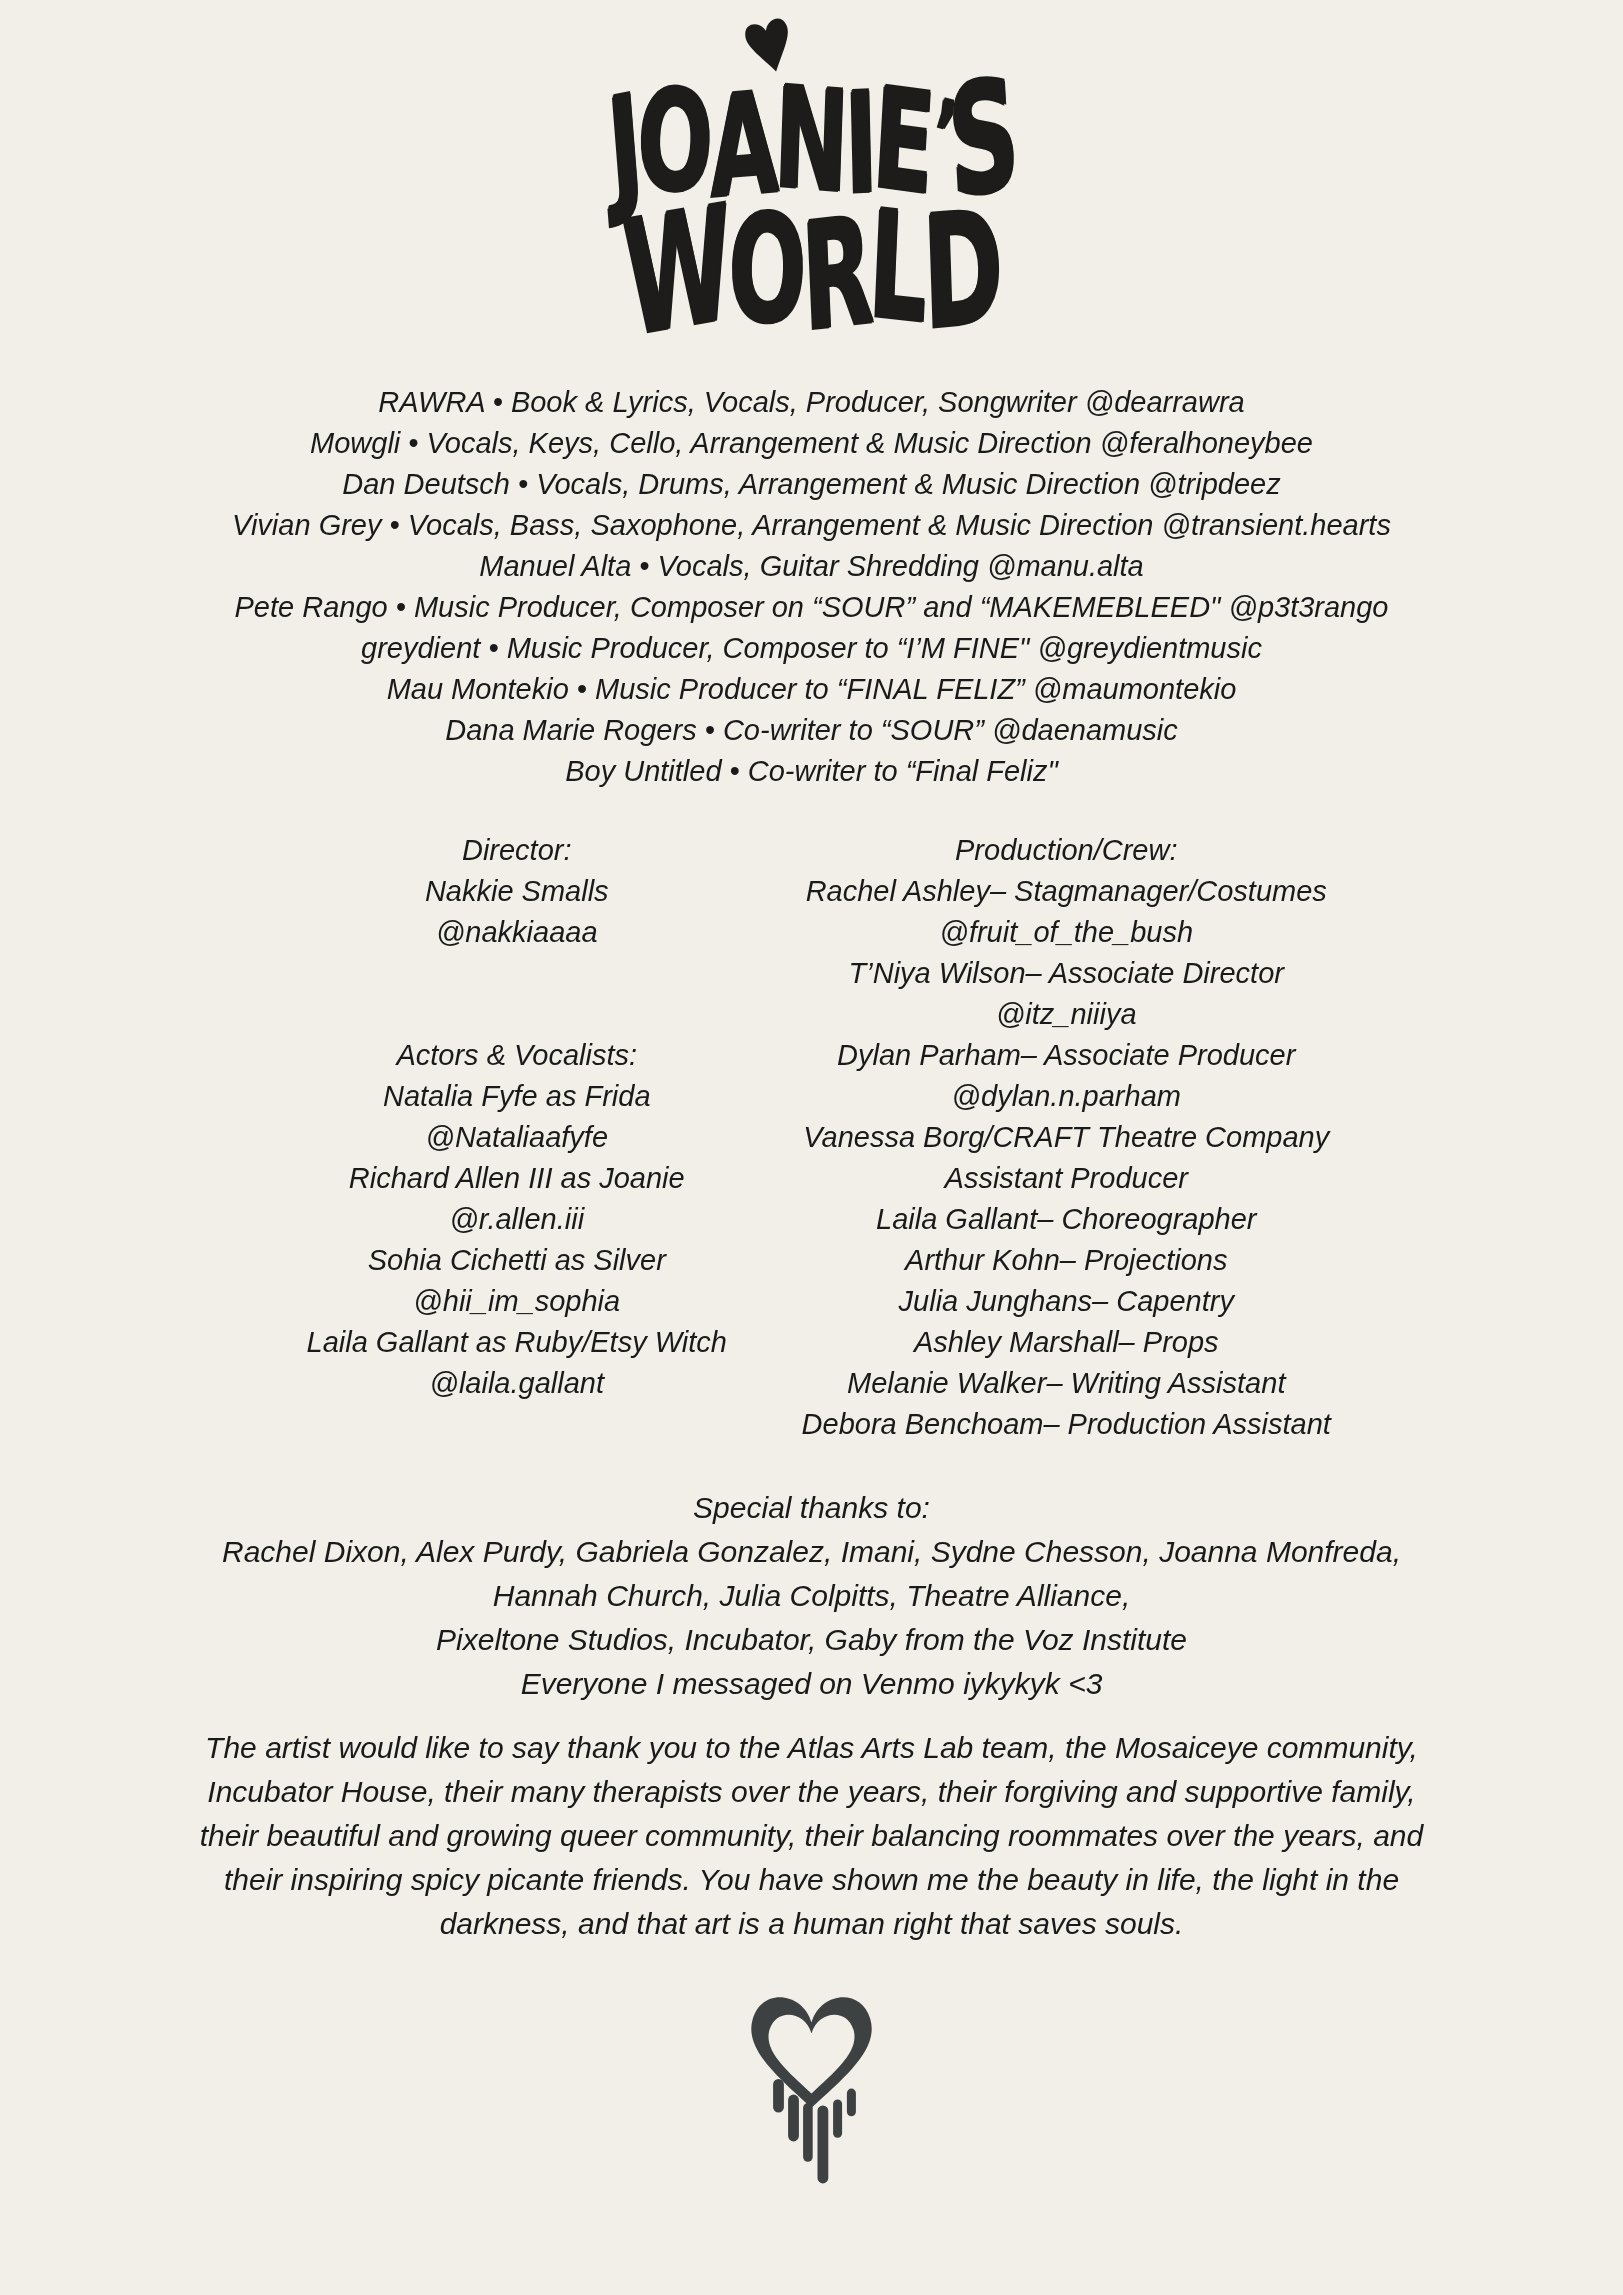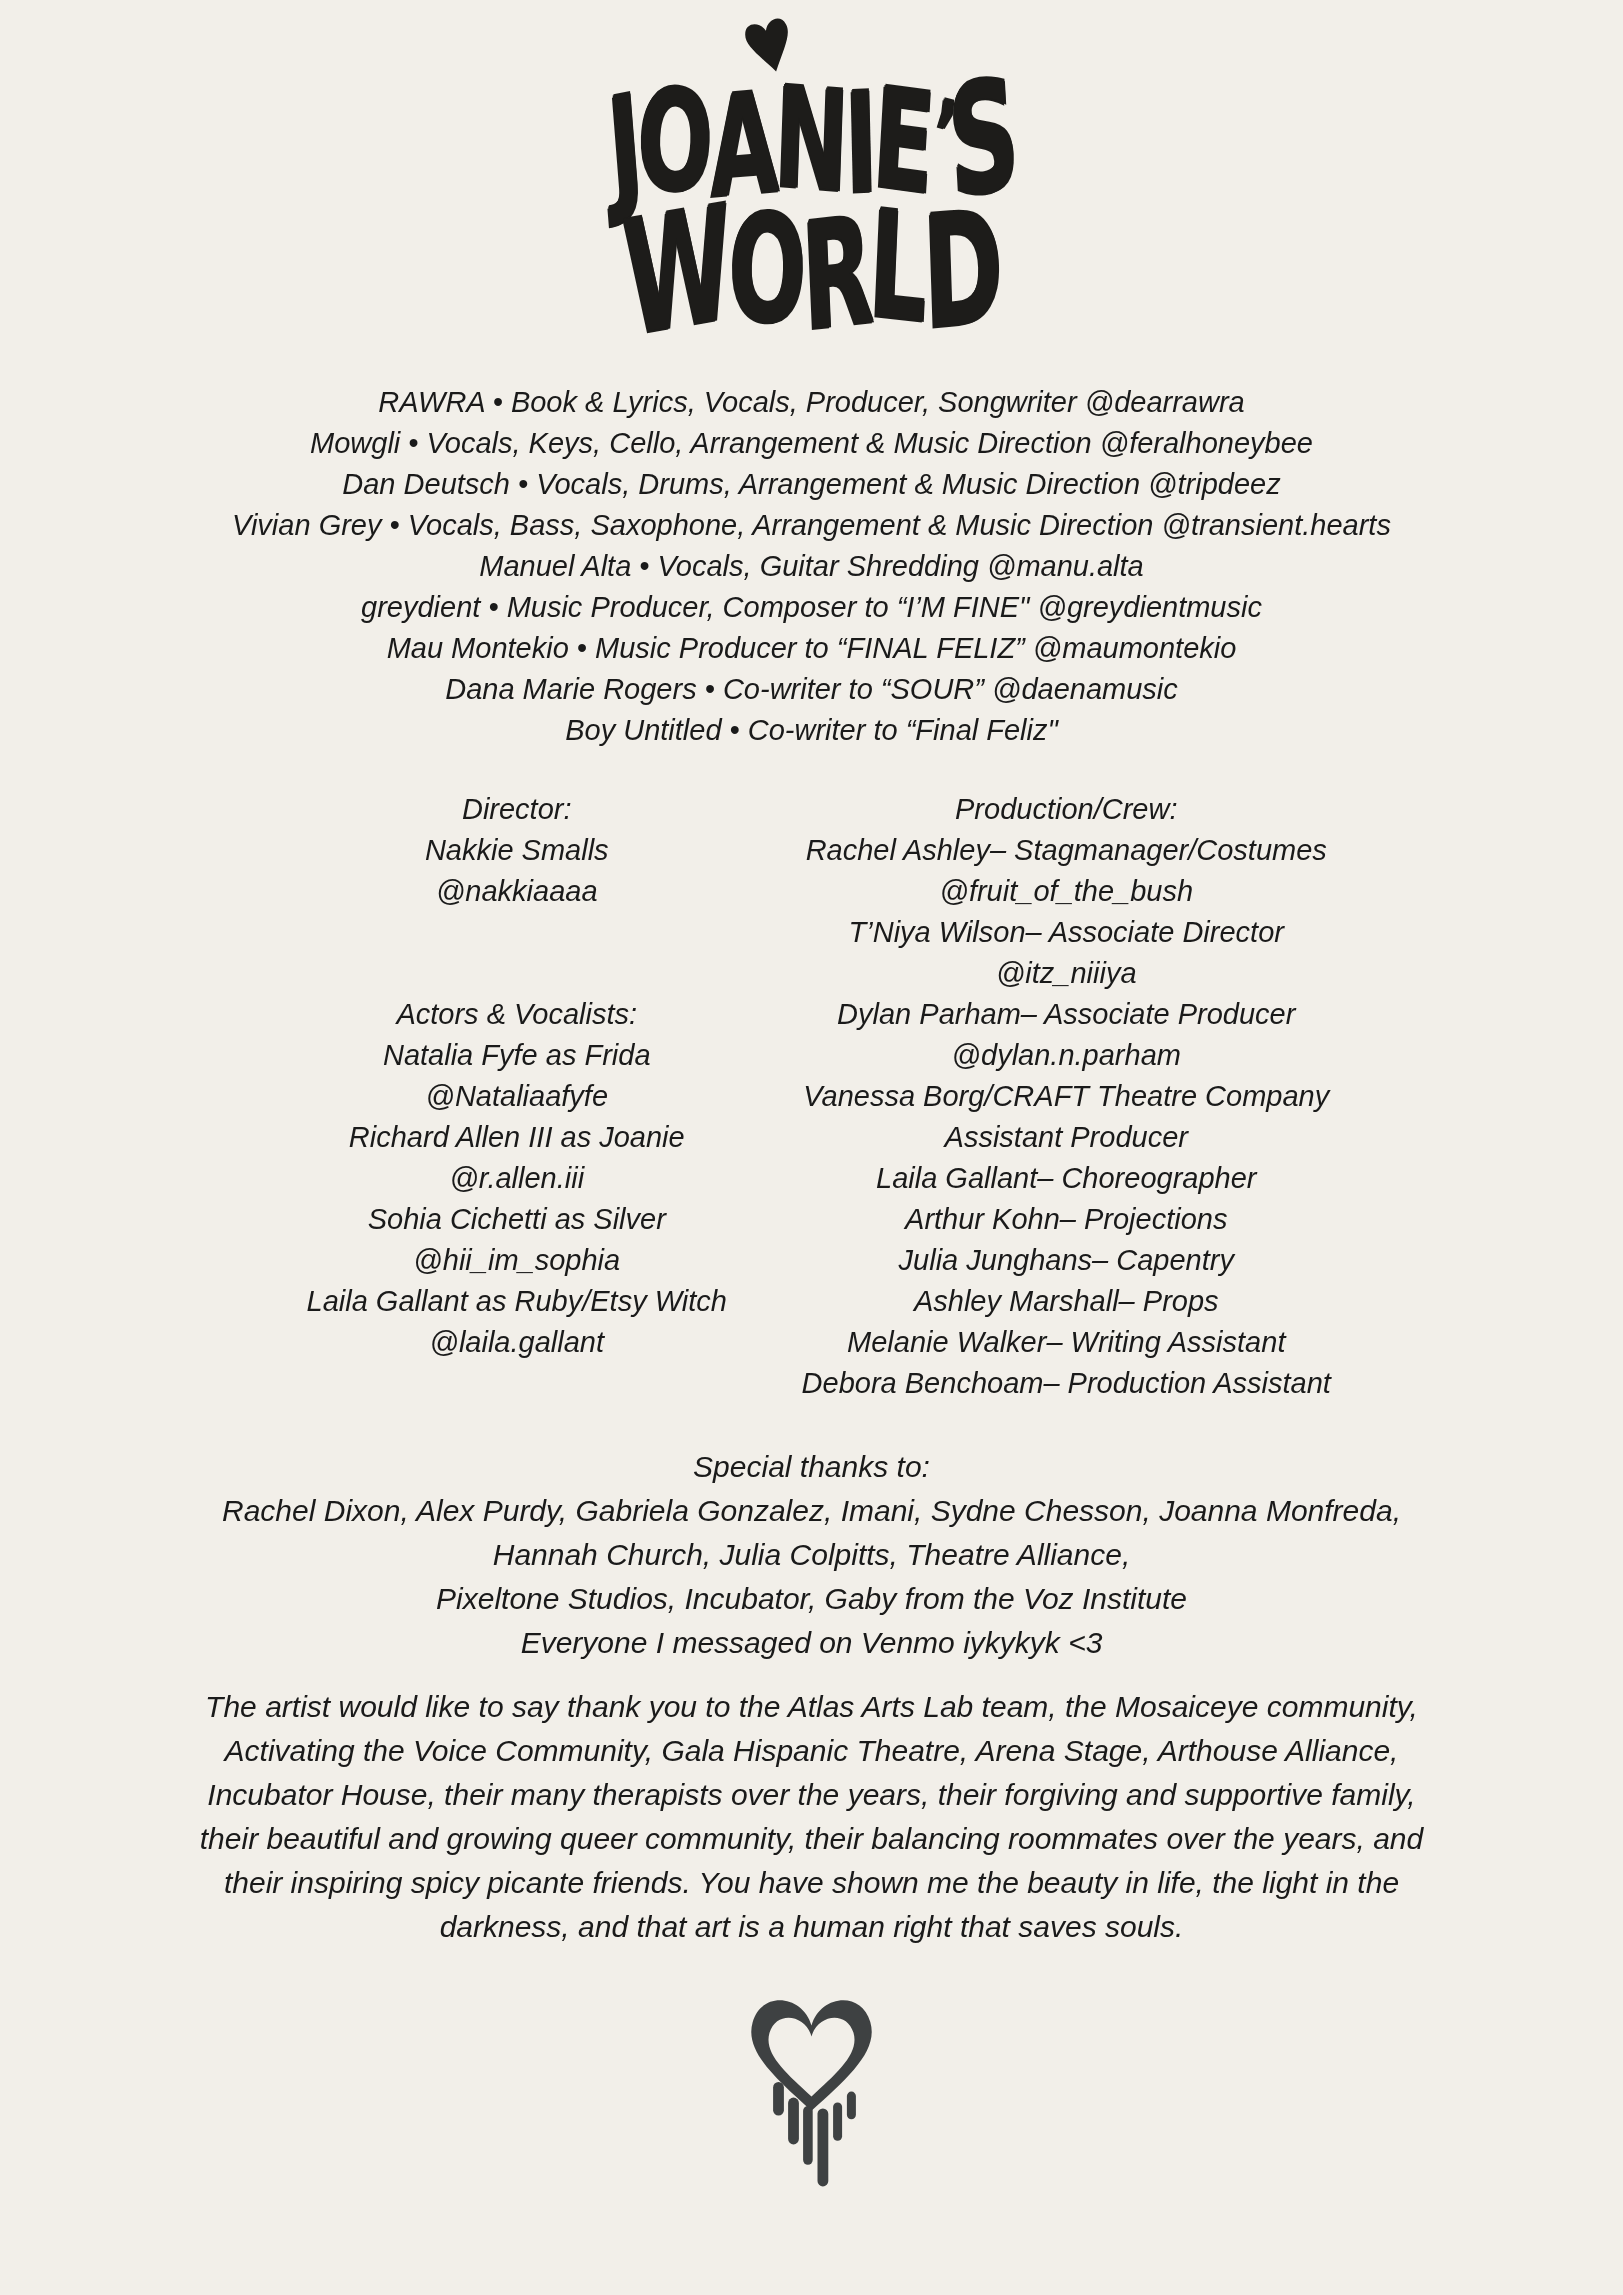--- a/index.html
+++ b/index.html
@@ -91,20 +91,21 @@
   <div class="logo-line logo-line1"><span class="lg-letter">J</span><span class="lg-letter">O</span><span class="lg-letter">A</span><span class="lg-letter">N</span><span class="lg-letter">I</span><span class="lg-letter">E</span><span class="lg-letter">’</span><span class="lg-letter">S</span></div>
   <div class="logo-line logo-line2"><span class="lg-letter">W</span><span class="lg-letter">O</span><span class="lg-letter">R</span><span class="lg-letter">L</span><span class="lg-letter">D</span></div>
 </header>
 
 <section class="credits">
   <div class="txt-line">RAWRA • Book &amp; Lyrics, Vocals, Producer, Songwriter @dearrawra</div>
   <div class="txt-line">Mowgli • Vocals, Keys, Cello, Arrangement &amp; Music Direction @feralhoneybee</div>
   <div class="txt-line">Dan Deutsch • Vocals, Drums, Arrangement &amp; Music Direction @tripdeez</div>
   <div class="txt-line">Vivian Grey • Vocals, Bass, Saxophone, Arrangement &amp; Music Direction @transient.hearts</div>
   <div class="txt-line">Manuel Alta • Vocals, Guitar Shredding @manu.alta</div>
+  <div class="txt-line">Pete Rango • Music Producer, Composer on “SOUR” and “MAKEMEBLEED" @p3t3rango</div>
   <div class="txt-line">greydient • Music Producer, Composer to “I’M FINE" @greydientmusic</div>
   <div class="txt-line">Mau Montekio • Music Producer to “FINAL FELIZ” @maumontekio</div>
   <div class="txt-line">Dana Marie Rogers • Co-writer to “SOUR” @daenamusic</div>
   <div class="txt-line">Boy Untitled • Co-writer to “Final Feliz"</div>
 </section>
 
 <section class="columns">
 
   <div class="col">
     <div>
@@ -151,21 +152,20 @@
 <section class="special">
   <div class="txt-line">Special thanks to:</div>
   <div class="txt-line">Rachel Dixon, Alex Purdy, Gabriela Gonzalez, Imani, Sydne Chesson, Joanna Monfreda,</div>
   <div class="txt-line">Hannah Church, Julia Colpitts, Theatre Alliance,</div>
   <div class="txt-line">Pixeltone Studios, Incubator, Gaby from the Voz Institute</div>
   <div class="txt-line">Everyone I messaged on Venmo iykykyk &lt;3</div>
 </section>
 
 <section class="note">
   <div class="txt-line">The artist would like to say thank you to the Atlas Arts Lab team, the Mosaiceye community,</div>
-  <div class="txt-line">Activating the Voice Community, Gala Hispanic Theatre, Arena Stage, Arthouse Alliance,</div>
   <div class="txt-line">Incubator House, their many therapists over the years, their forgiving and supportive family,</div>
   <div class="txt-line">their beautiful and growing queer community, their balancing roommates over the years, and</div>
   <div class="txt-line">their inspiring spicy picante friends. You have shown me the beauty in life, the light in the</div>
   <div class="txt-line">darkness, and that art is a human right that saves souls.</div>
 </section>
 
 <footer class="footer-heart">
   <span>
     <svg width="183" height="216" viewBox="0 0 280 360">
       <g fill="#3e4142">

